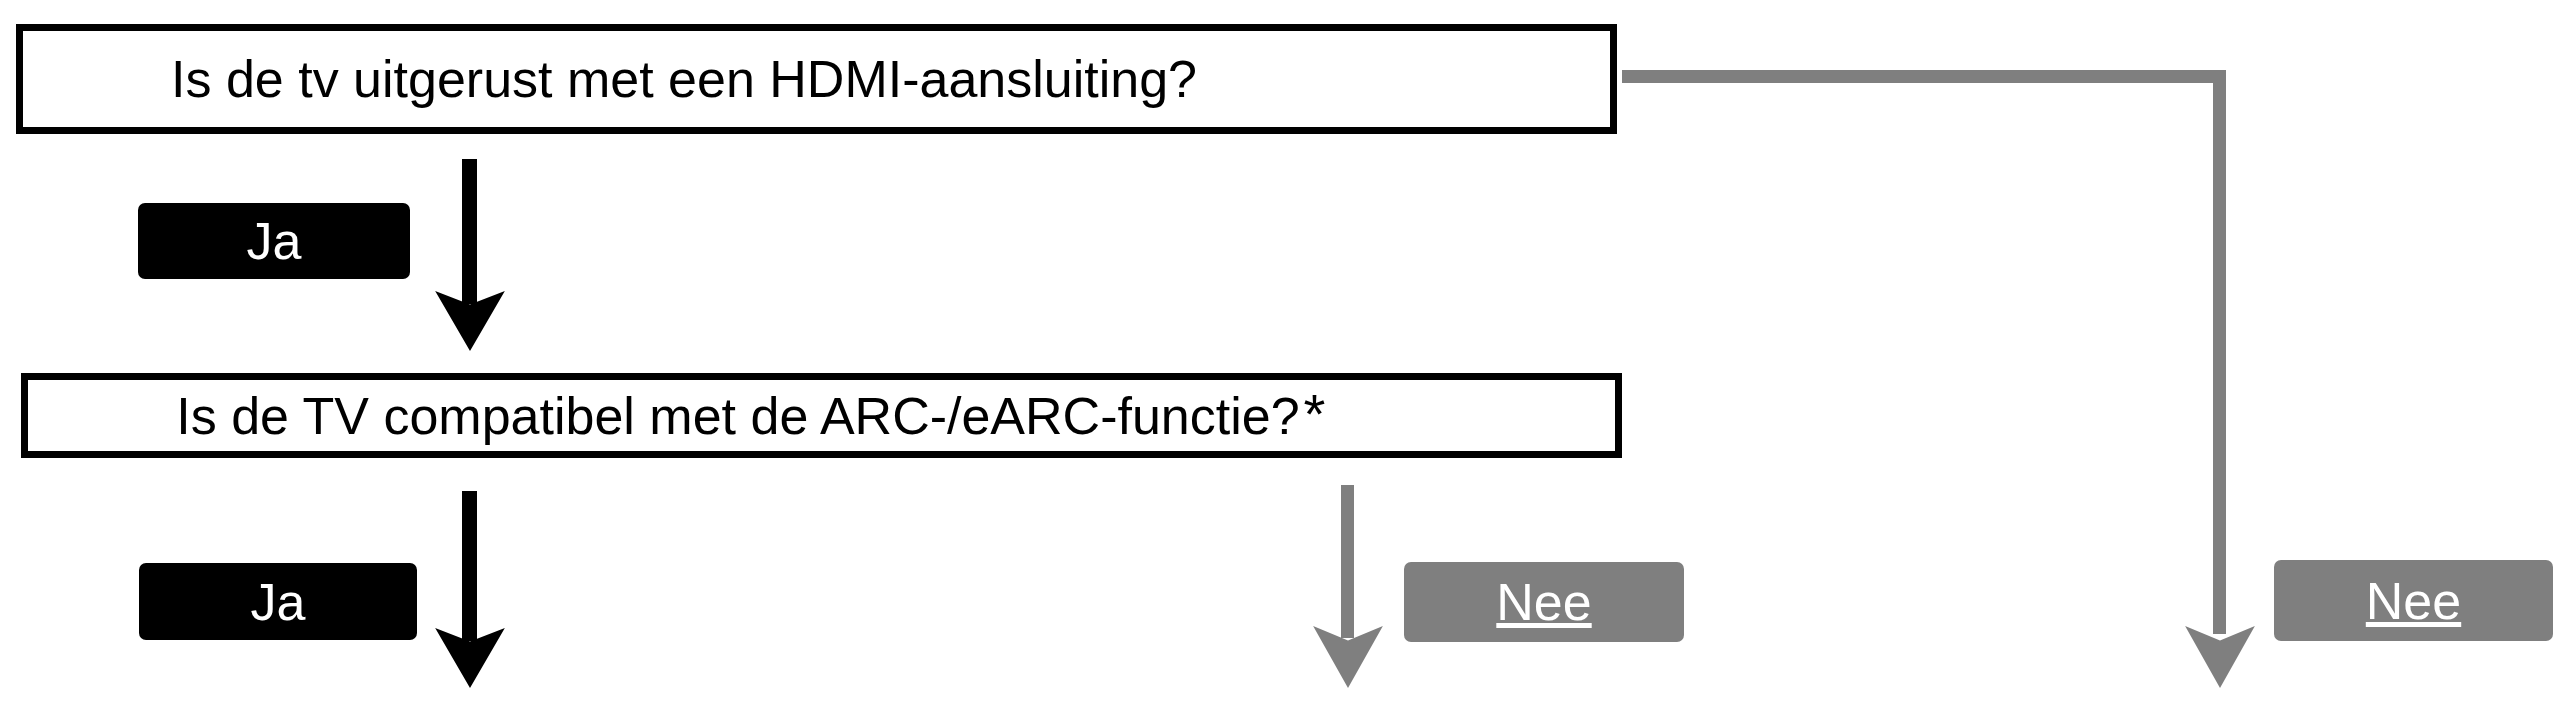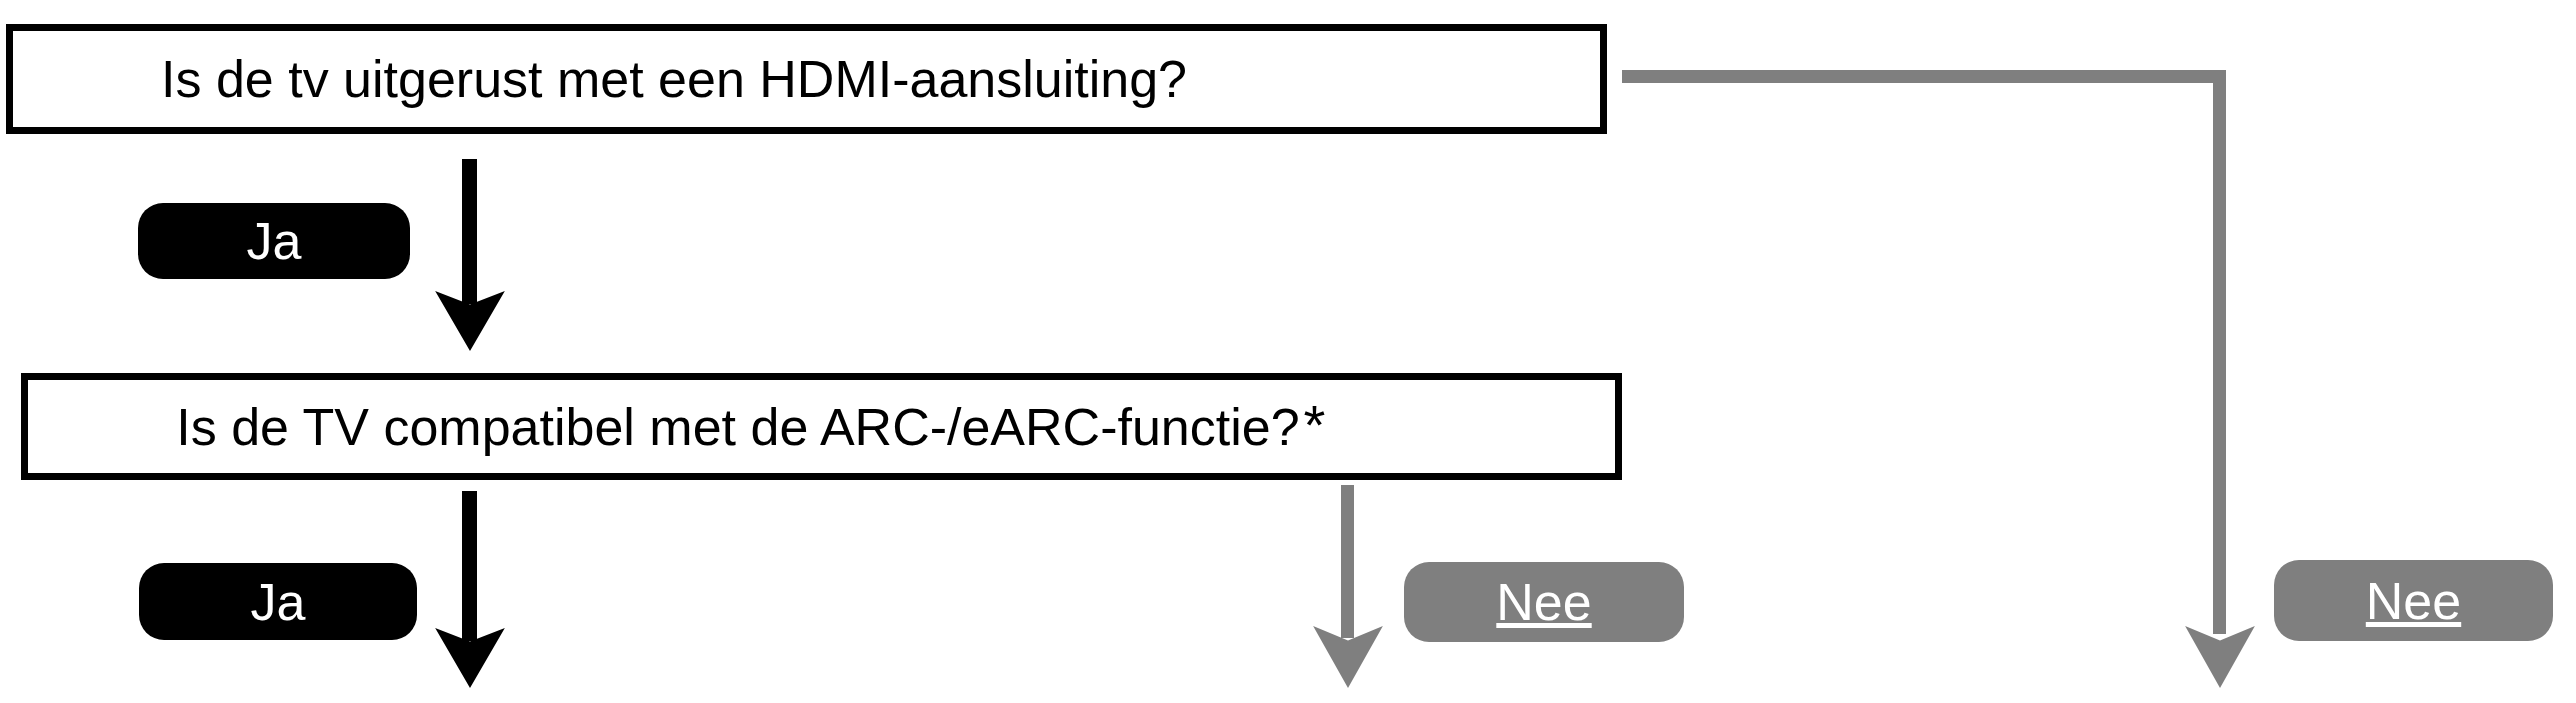--- a/index.html
+++ b/index.html
@@ -23,34 +23,34 @@
     border: 7.8px solid var(--ink, #000000);
     background: #ffffff;
     display: flex;
     align-items: center;
     padding-left: 148px;
     color: var(--ink, #000000);
     font-size: 52px;
     line-height: 1;
     white-space: nowrap;
   }
-  .qbox--1 { left: 6px; top: 24px;  width: 1601px; height: 110px; }
-  .qbox--2 { left: 21.3px; top: 373px; width: 1601px; height: 107px; }
+  .qbox--1 { left: 16px; top: 24px;  width: 1601px; height: 110px; }
+  .qbox--2 { left: 21.3px; top: 373px; width: 1601px; height: 85px; }
   .footnote-marker {
     font-size: 1.08em;
     line-height: 0;
     position: relative;
     top: -0.02em;
     margin-left: 3.9px;
   }
 
   
   .badge {
     position: absolute;
-    border-radius: 25px;
+    border-radius: 7px;
     display: flex;
     align-items: center;
     justify-content: center;
     color: var(--badge_text, #ffffff);
     font-size: 52px;
     line-height: 1;
   }
   .badge--yes { background: var(--ink, #000000); }
   .badge--no  { background: var(--gray, #7f7f7f); text-decoration: underline; }
   .badge--ja1 { left: 138px;  top: 203px; width: 272px; height: 76px; }

